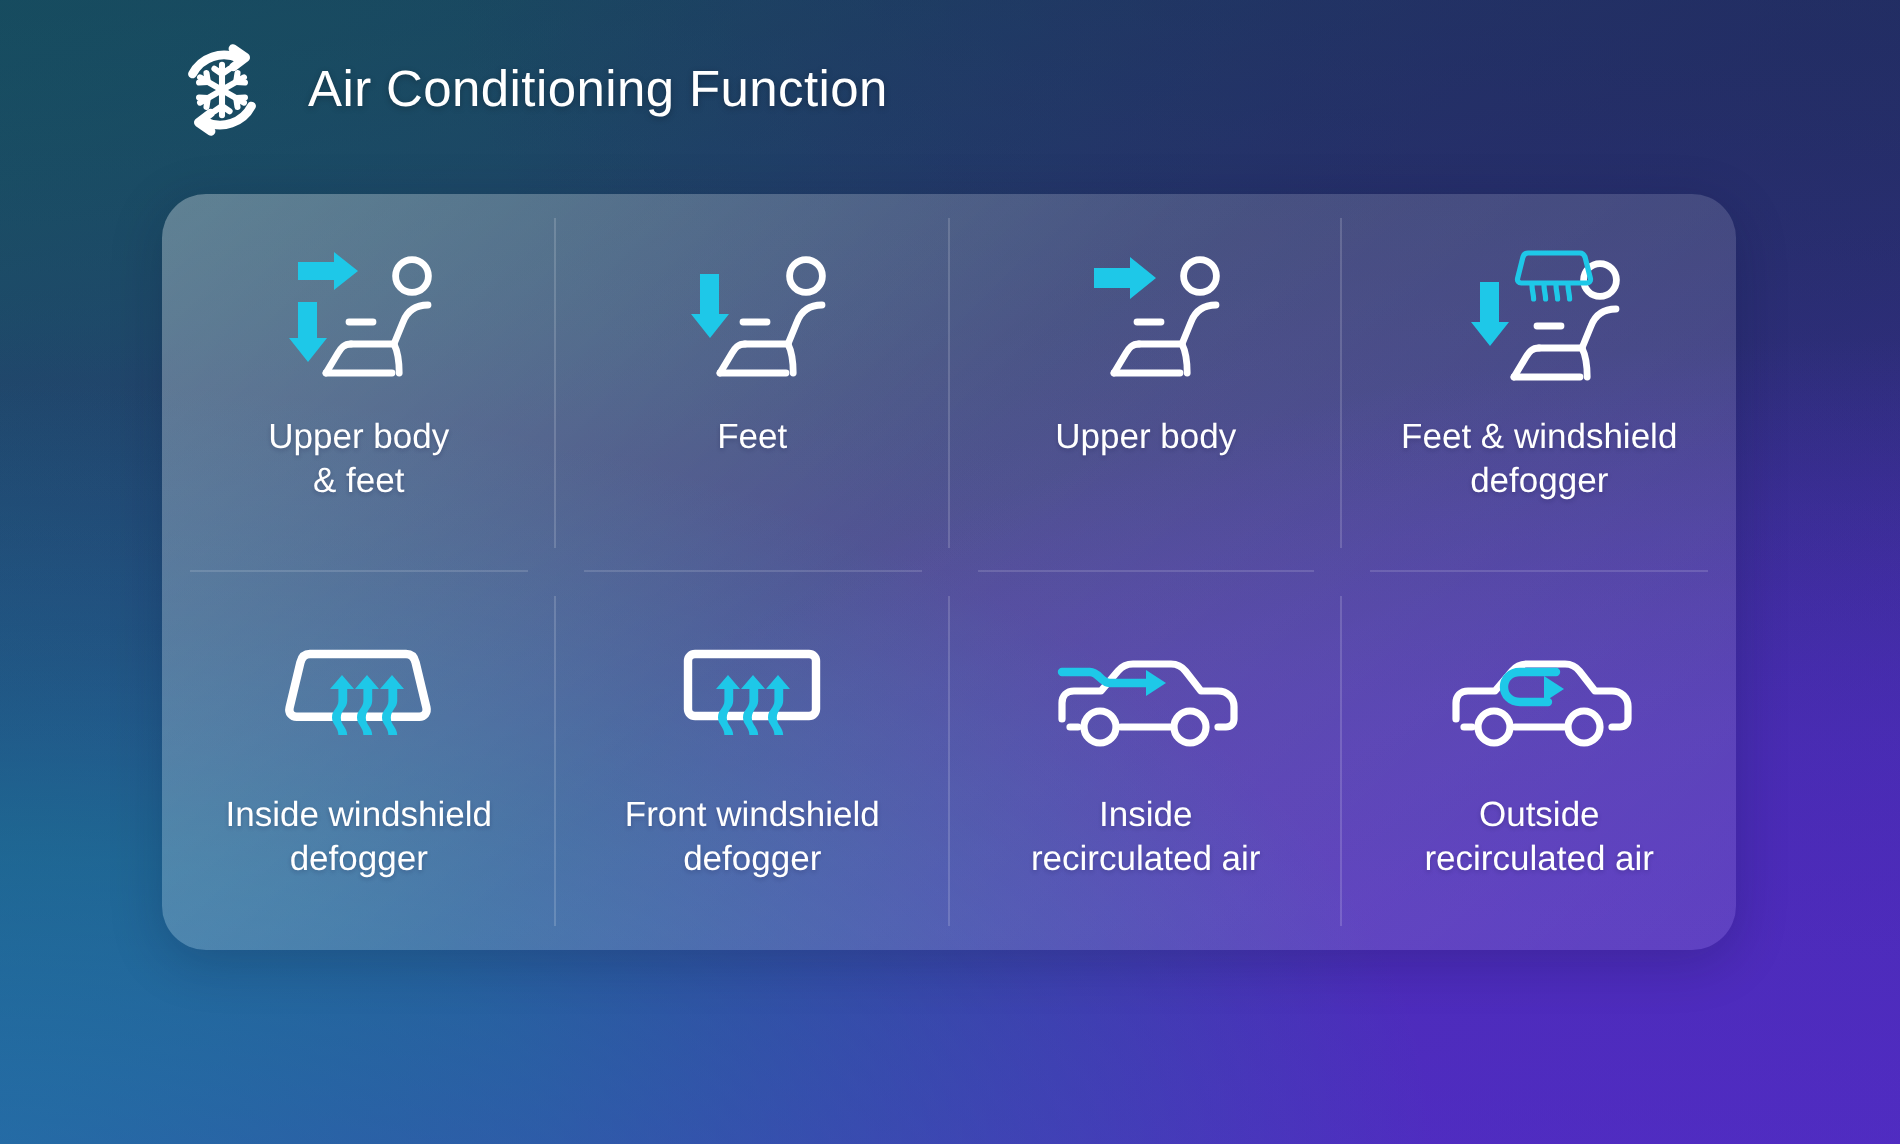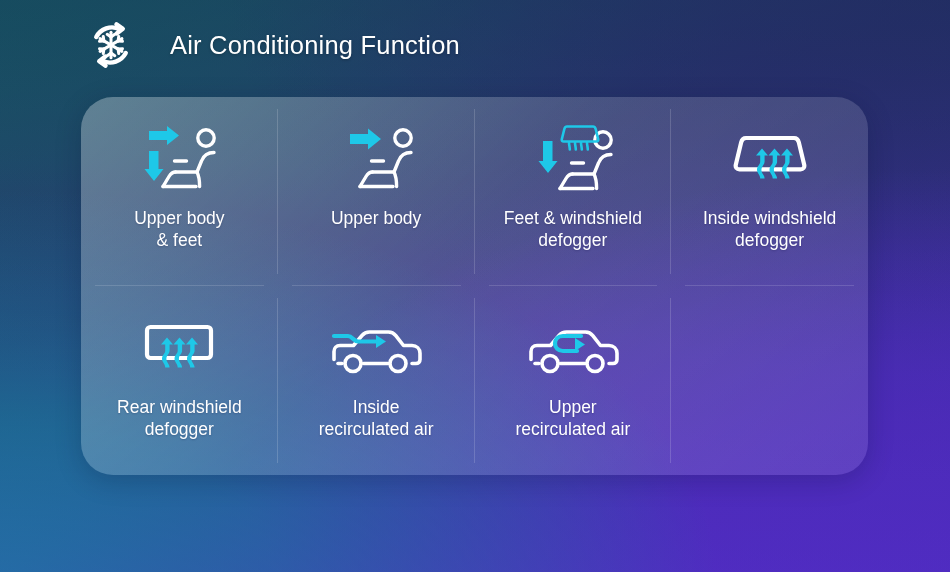--- a/index.html
+++ b/index.html
@@ -108,40 +108,40 @@
     background: linear-gradient(180deg, rgba(24,52,86,0.30) 0%, rgba(40,45,120,0.10) 28%, rgba(70,40,170,0.22) 72%, rgba(82,45,198,0.38) 100%);
   }
 
   
   #header {
     position: absolute;
     left: 84px;
     top: 18px;
     display: flex;
     align-items: center;
-    gap: 32px;
+    gap: 16px;
     z-index: 5;
   }
   #header .logo { width: 54px; height: 54px; display: block; }
   #header .title {
     color: #ffffff;
     font-size: 25.5px;
     letter-spacing: 0.2px;
     white-space: nowrap;
     text-shadow: 0 1px 3px rgba(0,0,0,0.25);
   }
 
   
   #card {
     position: absolute;
     left: 81px;
     top: 97px;
     width: 787px;
     height: 378px;
-    border-radius: 32px;
+    border-radius: 22px;
     overflow: hidden;
     z-index: 4;
     background: linear-gradient(135deg, rgba(255,255,255,0.30) 0%, rgba(255,255,255,0.16) 45%, rgba(255,255,255,0.10) 100%);
     box-shadow: 0 6px 26px rgba(10,16,48,0.22);
   }
 
   .grid {
     position: relative;
     width: 100%;
     height: 100%;
@@ -262,34 +262,53 @@
           <g fill="#1ec8e8">
             <path d="M18 8h18v-5l12 9.5-12 9.5v-5H18z"></path>
             <path d="M14 28h9.5v18h5l-9.5 12-9.5-12h4.5z" transform="translate(4,0)"></path>
           </g>
         </svg>
       </div>
       <div class="label">Upper body
 &amp; feet</div>
     </div>
 
-
     <div class="cell">
       <div class="icon">
         <svg width="96" height="74" viewBox="0 0 96 74" fill="none">
           <g stroke="#ffffff" stroke-width="3.4" stroke-linecap="round" stroke-linejoin="round" fill="none">
             <circle cx="75" cy="15" r="8.2"></circle>
             <path d="M83 29.5c-6.5 0-10.5 3.2-12.5 8.5l-4.5 11"></path>
             <path d="M66 49H44.5"></path>
             <path d="M44.5 49c-3.5 0-5 2-6.5 4.5l-6 10"></path>
             <path d="M32 63.5h33"></path>
             <path d="M66 49c1.8 3.6 2.6 8.5 2.6 14.5"></path>
             <path d="M55.5 38h-12"></path>
           </g>
           <g fill="#1ec8e8">
+            <path d="M22 14h9.5v20h5l-9.5 12-9.5-12h4.5z"></path>
+          </g>
+        </svg>
+      </div>
+      <div class="label">Feet</div>
+    </div>
+
+    <div class="cell">
+      <div class="icon">
+        <svg width="96" height="74" viewBox="0 0 96 74" fill="none">
+          <g stroke="#ffffff" stroke-width="3.4" stroke-linecap="round" stroke-linejoin="round" fill="none">
+            <circle cx="75" cy="15" r="8.2"></circle>
+            <path d="M83 29.5c-6.5 0-10.5 3.2-12.5 8.5l-4.5 11"></path>
+            <path d="M66 49H44.5"></path>
+            <path d="M44.5 49c-3.5 0-5 2-6.5 4.5l-6 10"></path>
+            <path d="M32 63.5h33"></path>
+            <path d="M66 49c1.8 3.6 2.6 8.5 2.6 14.5"></path>
+            <path d="M55.5 38h-12"></path>
+          </g>
+          <g fill="#1ec8e8">
             <path d="M22 11h18v-5.5l13 10.5-13 10.5v-5.5H22z"></path>
           </g>
         </svg>
       </div>
       <div class="label">Upper body</div>
     </div>
 
     <div class="cell">
       <div class="icon">
         <svg width="100" height="78" viewBox="0 0 100 78" fill="none">
@@ -338,21 +357,21 @@
       <div class="icon">
         <svg width="92" height="70" viewBox="0 0 92 70" fill="none">
           <rect x="14" y="13" width="64" height="31" rx="3.5" stroke="#ffffff" stroke-width="4.2" fill="none"></rect>
           <g fill="#1ec8e8">
             <path d="M28 30.5l6-7 6 7h-3.4v6c0 3.4-3.2 4.6-3.2 8.4 0 3.6 3.2 5 3.2 8.6h-4.4c0-4-3.2-5.2-3.2-8.8 0-3.8 3.2-4.8 3.2-8.2v-6z"></path>
             <path d="M40.5 30.5l6-7 6 7h-3.4v6c0 3.4-3.2 4.6-3.2 8.4 0 3.6 3.2 5 3.2 8.6h-4.4c0-4-3.2-5.2-3.2-8.8 0-3.8 3.2-4.8 3.2-8.2v-6z"></path>
             <path d="M53 30.5l6-7 6 7h-3.4v6c0 3.4-3.2 4.6-3.2 8.4 0 3.6 3.2 5 3.2 8.6h-4.4c0-4-3.2-5.2-3.2-8.8 0-3.8 3.2-4.8 3.2-8.2v-6z"></path>
           </g>
         </svg>
       </div>
-      <div class="label">Rear windshield
+      <div class="label">Front windshield
 defogger</div>
     </div>
 
     <div class="cell">
       <div class="icon">
         <svg width="108" height="70" viewBox="0 0 108 70" fill="none">
           <g stroke="#ffffff" stroke-width="3.6" stroke-linecap="round" stroke-linejoin="round" fill="none">
             <path d="M12 45.5v-8c0-3.6 2.4-6 6-6h13.5l8.5-10c2-2.4 4.2-3.5 7.5-3.5h19c3.2 0 5.4 1.2 7.3 3.6l7.7 9.9h8.5c4.6 0 8 3.2 8 7.8v6.2c0 2.4-1.6 4-4 4h-4"></path>
             <path d="M66 49.5H41.5"></path>
             <path d="M16 49.5h4"></path>
@@ -378,18 +397,18 @@
             <path d="M16 49.5h4"></path>
             <circle cx="31" cy="49.5" r="8"></circle>
             <circle cx="76" cy="49.5" r="8"></circle>
           </g>
           <g stroke="#1ec8e8" stroke-width="4.2" stroke-linecap="round" stroke-linejoin="round" fill="none">
             <path d="M62 22H44c-5 0-8 3.4-8 7.5s3.2 7.5 8 7.5h14"></path>
           </g>
           <path d="M56 30.5l10 6.5-10 6.5z" fill="#1ec8e8" transform="translate(0,-6.5)"></path>
         </svg>
       </div>
-      <div class="label">Upper
+      <div class="label">Outside
 recirculated air</div>
     </div>
 
   </div>
 </div>
 
 </body></html>

